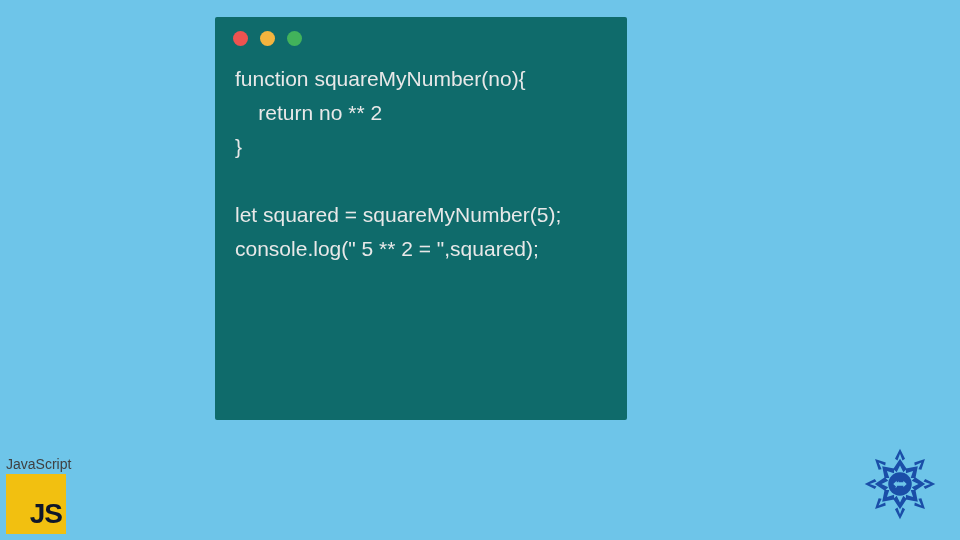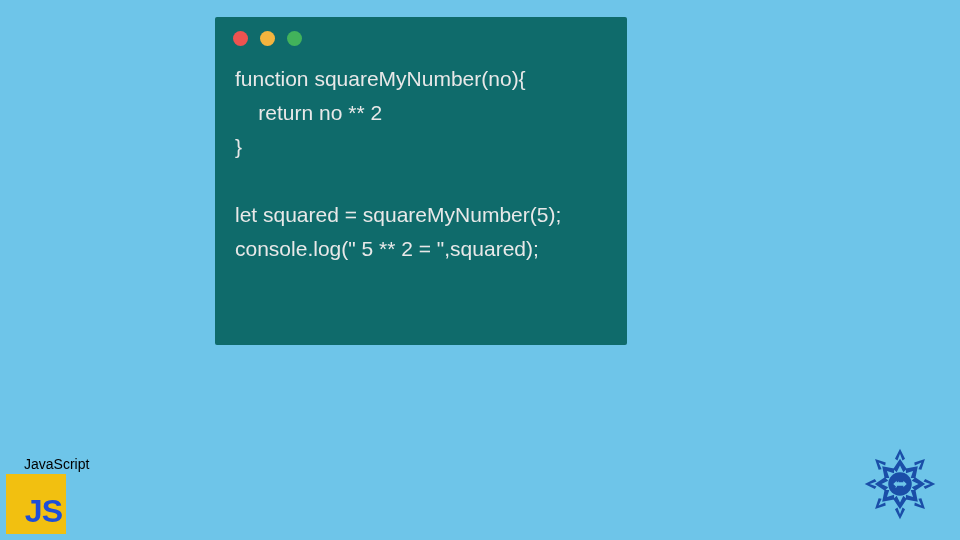--- a/index.html
+++ b/index.html
@@ -13,21 +13,21 @@
       background: #6ec5e9;
       position: relative;
       font-family: Arial, Helvetica, sans-serif;
       overflow: hidden;
     }
     .code-window {
       position: absolute;
       top: 17px;
       left: 215px;
       width: 412px;
-      height: 328px;
+      height: 403px;
       background: #0f6b6b;
       border-radius: 2px;
     }
     .window-dots {
       display: flex;
       gap: 12px;
       padding: 14px 18px 8px 18px;
     }
     .dot {
       width: 15px;
@@ -48,41 +48,41 @@
     .js-badge {
       position: absolute;
       bottom: 6px;
       left: 6px;
       display: flex;
       flex-direction: column;
       align-items: flex-start;
     }
     .js-label {
       font-size: 14px;
-      color: #000000;
+      color: #404040;
       font-weight: 500;
       margin-bottom: 2px;
-      margin-left: 18px;
+      margin-left: 0;
     }
     .js-logo {
       width: 60px;
       height: 60px;
       background: #f2c010;
       display: flex;
       align-items: center;
       justify-content: center;
       position: relative;
     }
     .js-text {
       position: absolute;
       bottom: 4px;
       right: 4px;
-      color: #1d4ed8;
+      color: #0f172a;
       font-weight: 900;
-      font-size: 32px;
+      font-size: 28px;
       font-family: Arial, sans-serif;
       letter-spacing: -1px;
     }
     .delftstack-badge {
       position: absolute;
       bottom: 14px;
       right: 18px;
       display: flex;
       align-items: center;
       gap: 4px;

